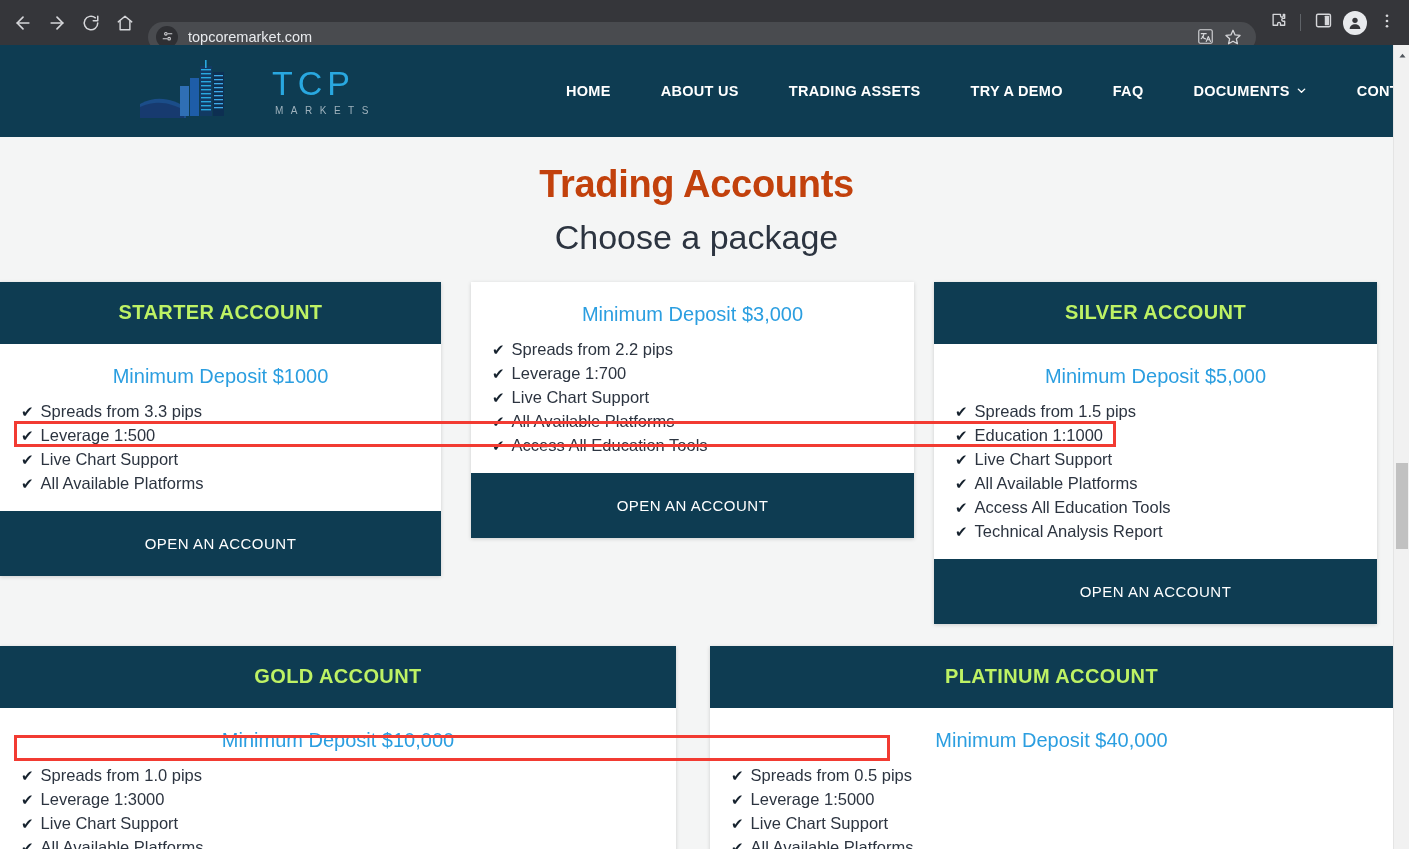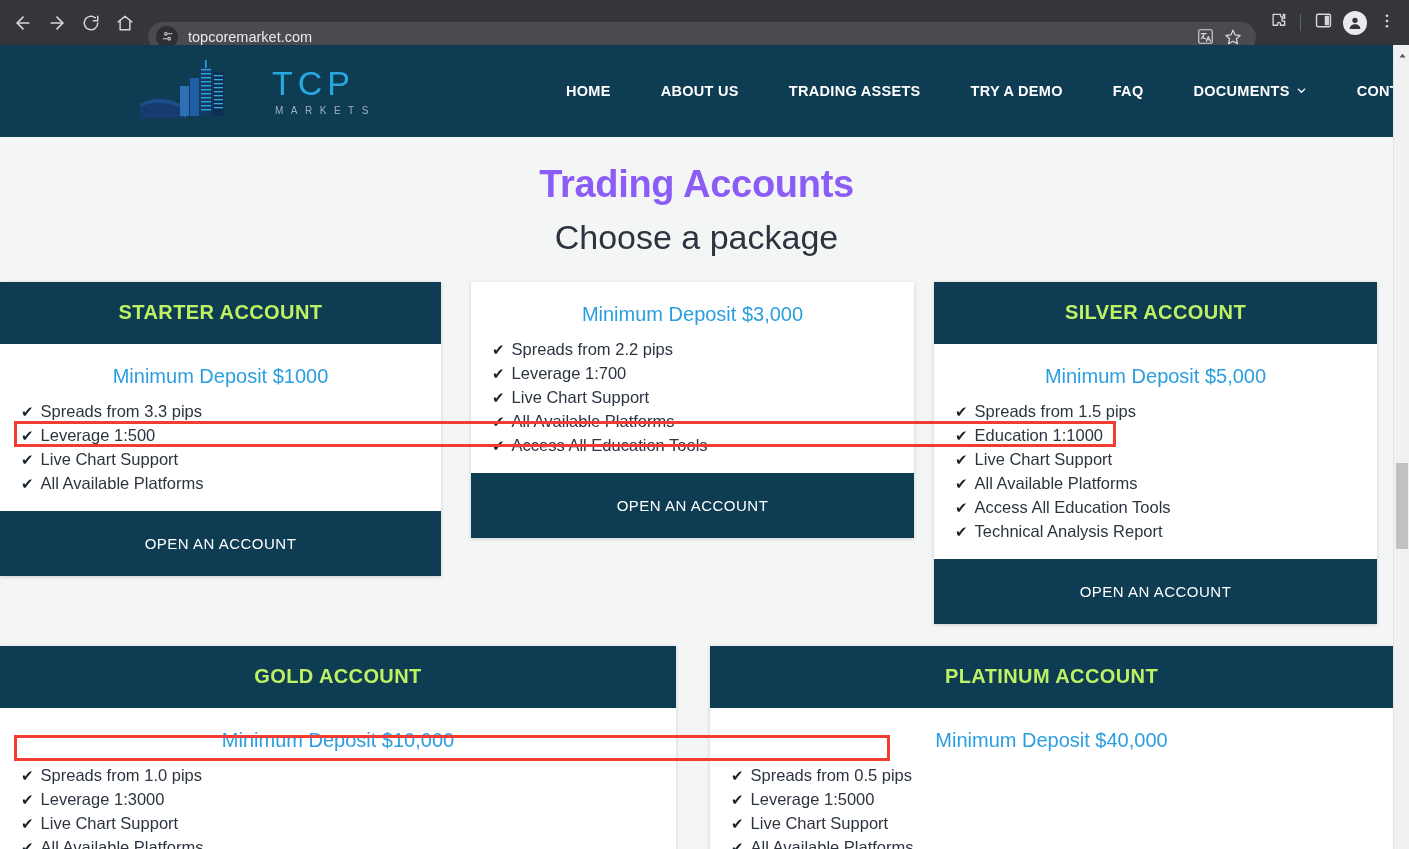--- a/index.html
+++ b/index.html
@@ -138,21 +138,21 @@
     display: flex; align-items: center;
     gap: 6px;
   }
   .nav-item:last-child { margin-right: 0; }
   .caret { display: inline-block; }
 
   
   .titles { text-align: center; padding-top: 26px; }
   .title-main {
     font-size: 38px; font-weight: bold;
-    color: #8b5cf6; letter-spacing: -0.3px;
+    color: #c2410c; letter-spacing: -0.3px;
   }
   .title-sub {
     font-size: 34px; font-weight: 400;
     color: #2c3440; margin-top: 12px;
   }
 
   
   .grid-row {
     display: flex;
     align-items: flex-start;

